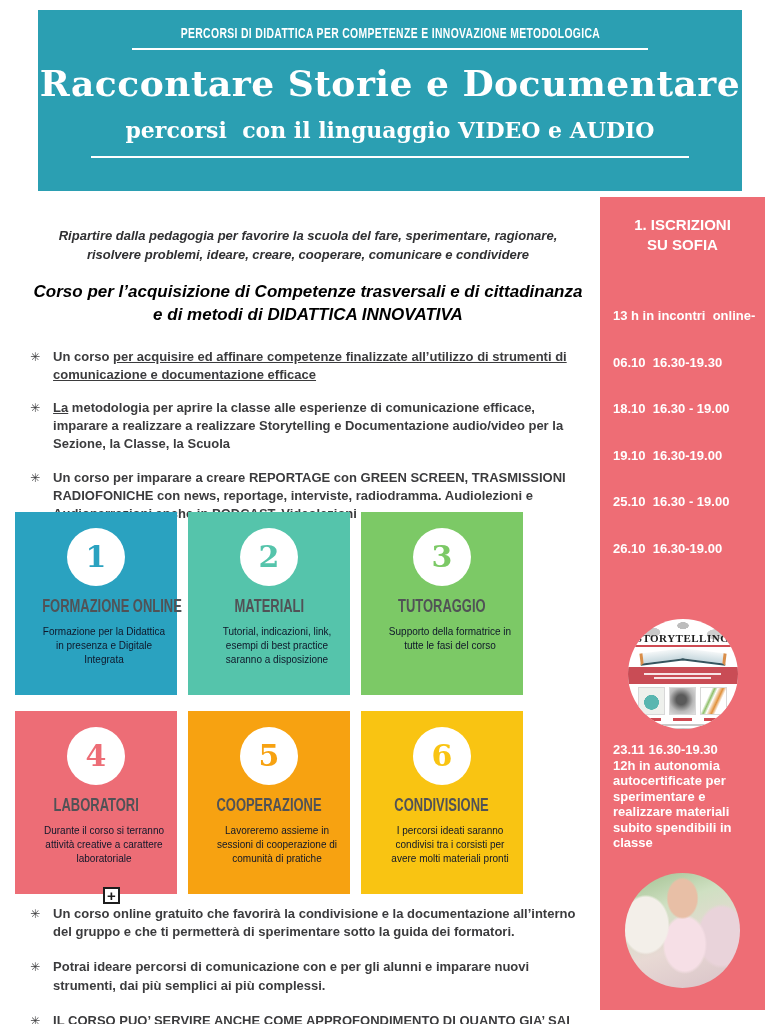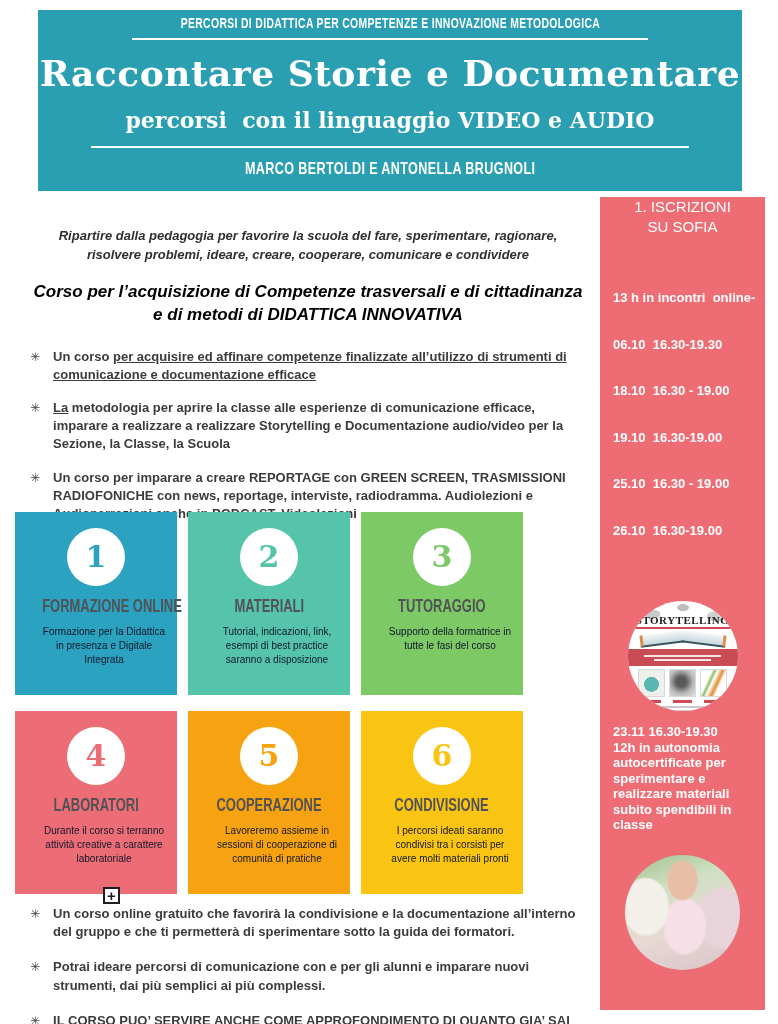--- a/index.html
+++ b/index.html
@@ -4,21 +4,21 @@
 <style>
   * { margin:0; padding:0; box-sizing:border-box; }
   html,body { background:#ffffff; }
   body { font-family:"Liberation Sans", sans-serif; }
   .page { position:relative; width:778px; height:1024px; background:#fff; overflow:hidden; margin:0 auto; }
 
   
   .header { position:absolute; left:38px; top:10px; width:704px; height:181px;
             background:#2b9fb2; color:#fff; text-align:center; }
   .condensed { display:inline-block; transform:scaleX(.74); transform-origin:center; white-space:nowrap; }
-  .banner { padding-top:5px; font-size:14px; font-weight:bold; letter-spacing:.5px; }
+  .banner { padding-top:15px; font-size:14px; font-weight:bold; letter-spacing:.5px; }
   .rule1 { width:516px; margin:7px auto 0; border-top:2px solid #fff; }
   .title { margin-top:12px; font-family:"DejaVu Serif", serif; font-weight:bold; font-size:36px; letter-spacing:.5px; }
   .subtitle { margin-top:13px; font-family:"DejaVu Serif", serif; font-weight:bold; font-size:22px; white-space:pre-wrap; }
   .rule2 { width:598px; margin:13px auto 0; border-top:2px solid #fff; }
   .authors { margin-top:11px; font-size:17px; font-weight:bold; letter-spacing:.5px; }
 
   
   .main { position:absolute; left:30px; top:227px; width:556px; }
   .lead { font-size:13px; line-height:1.45; font-weight:bold; font-style:italic; text-align:center; color:#303032; }
   .course-heading { margin:16px auto 0; font-size:17px; line-height:1.35; font-weight:bold; font-style:italic;
@@ -45,21 +45,21 @@
 
   
   .bullets-bottom { position:absolute; left:30px; top:905px; width:556px; list-style:none; }
   .bullets-bottom li { display:flex; gap:13px; margin-bottom:17px; font-size:13px; line-height:1.4;
                        font-weight:bold; color:#3b3b3d; }
   .bullets-bottom .glyph { flex:0 0 auto; font-size:12px; color:#414143; margin-top:1px; font-family:"DejaVu Sans",sans-serif; }
 
   
   .sidebar { position:absolute; left:600px; top:197px; width:165px; height:813px;
              background:#ee6d75; color:#fff; text-align:center; }
-  .enroll { padding-top:0; font-size:15px; line-height:1.3; font-weight:normal; }
+  .enroll { padding-top:18px; font-size:15px; line-height:1.3; font-weight:bold; }
   .code { margin-top:3px; font-size:30px; font-weight:bold; letter-spacing:1px; }
   .schedule { margin-top:23px; padding-left:13px; text-align:left; font-size:13px; line-height:15.5px;
               font-weight:bold; white-space:pre-wrap; }
   .autonomy { margin-top:13px; padding-left:13px; padding-right:8px; text-align:left; font-size:13px;
               line-height:15.5px; font-weight:bold; }
 
   
   .st-circle { position:relative; width:110px; height:110px; margin:32px auto 0; background:#fff;
                border-radius:50%; overflow:hidden; text-align:center;
                background-image:radial-gradient(14px 8px at 22% 12%, #c9c9c9 55%, transparent 60%),
@@ -100,23 +100,20 @@
 <div class="page">
 
   <div class="header" style="background: rgb(43, 159, 178);">
     <div class="banner">
       <span class="condensed">PERCORSI DI DIDATTICA PER COMPETENZE E INNOVAZIONE METODOLOGICA</span>
     </div>
     <div class="rule1"></div>
     <div class="title">Raccontare Storie e Documentare</div>
     <div class="subtitle">percorsi  con il linguaggio VIDEO e AUDIO</div>
     <div class="rule2"></div>
-    <div class="authors">
-      <span class="condensed">MARCO BERTOLDI E ANTONELLA BRUGNOLI</span>
-    </div>
   </div>
 
   <div class="main">
     <p class="lead">Ripartire dalla pedagogia per favorire la scuola del fare, sperimentare, ragionare, risolvere problemi, ideare, creare, cooperare, comunicare e condividere</p>
     <p class="course-heading" style="color: #000000; font-style: italic;">Corso per l’acquisizione di Competenze trasversali e di cittadinanza e di metodi di DIDATTICA INNOVATIVA</p>
 
     <ul class="bullets">
       <li>
         <span class="glyph">✳</span>
         <span><span>Un corso </span><span class="useg">per acquisire ed affinare competenze finalizzate all’utilizzo di strumenti di comunicazione e documentazione efficace</span><span></span></span>

